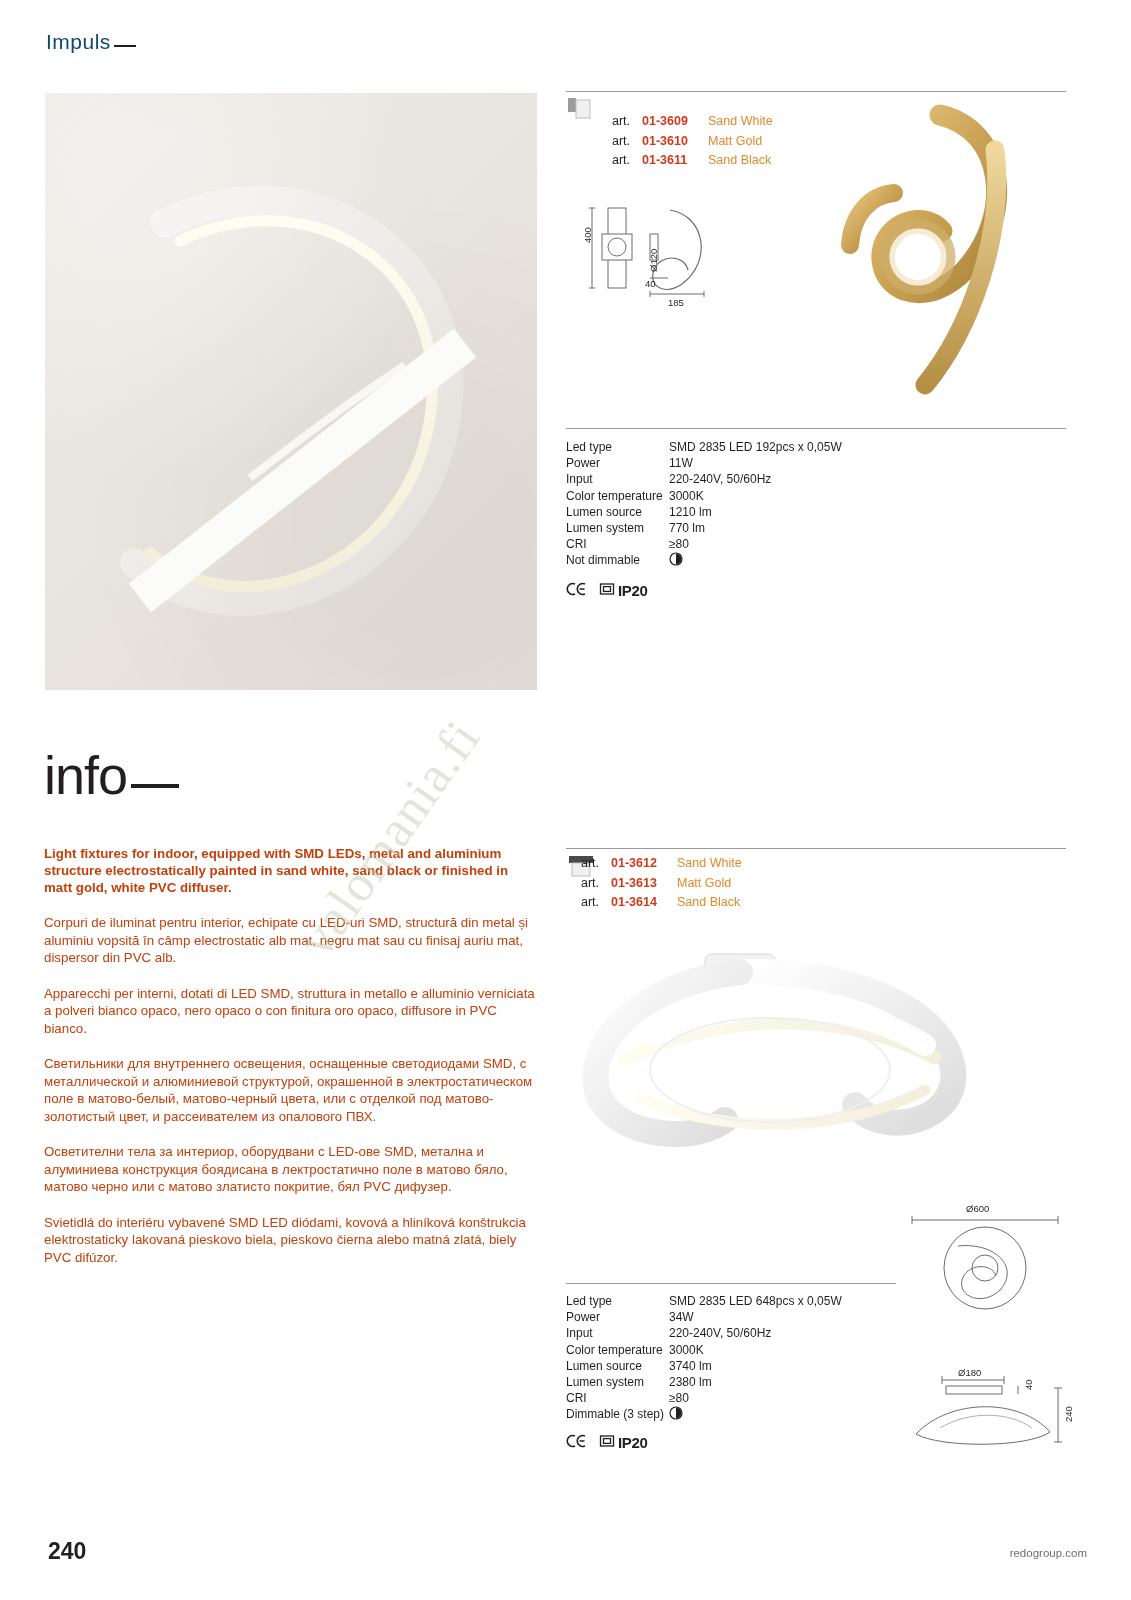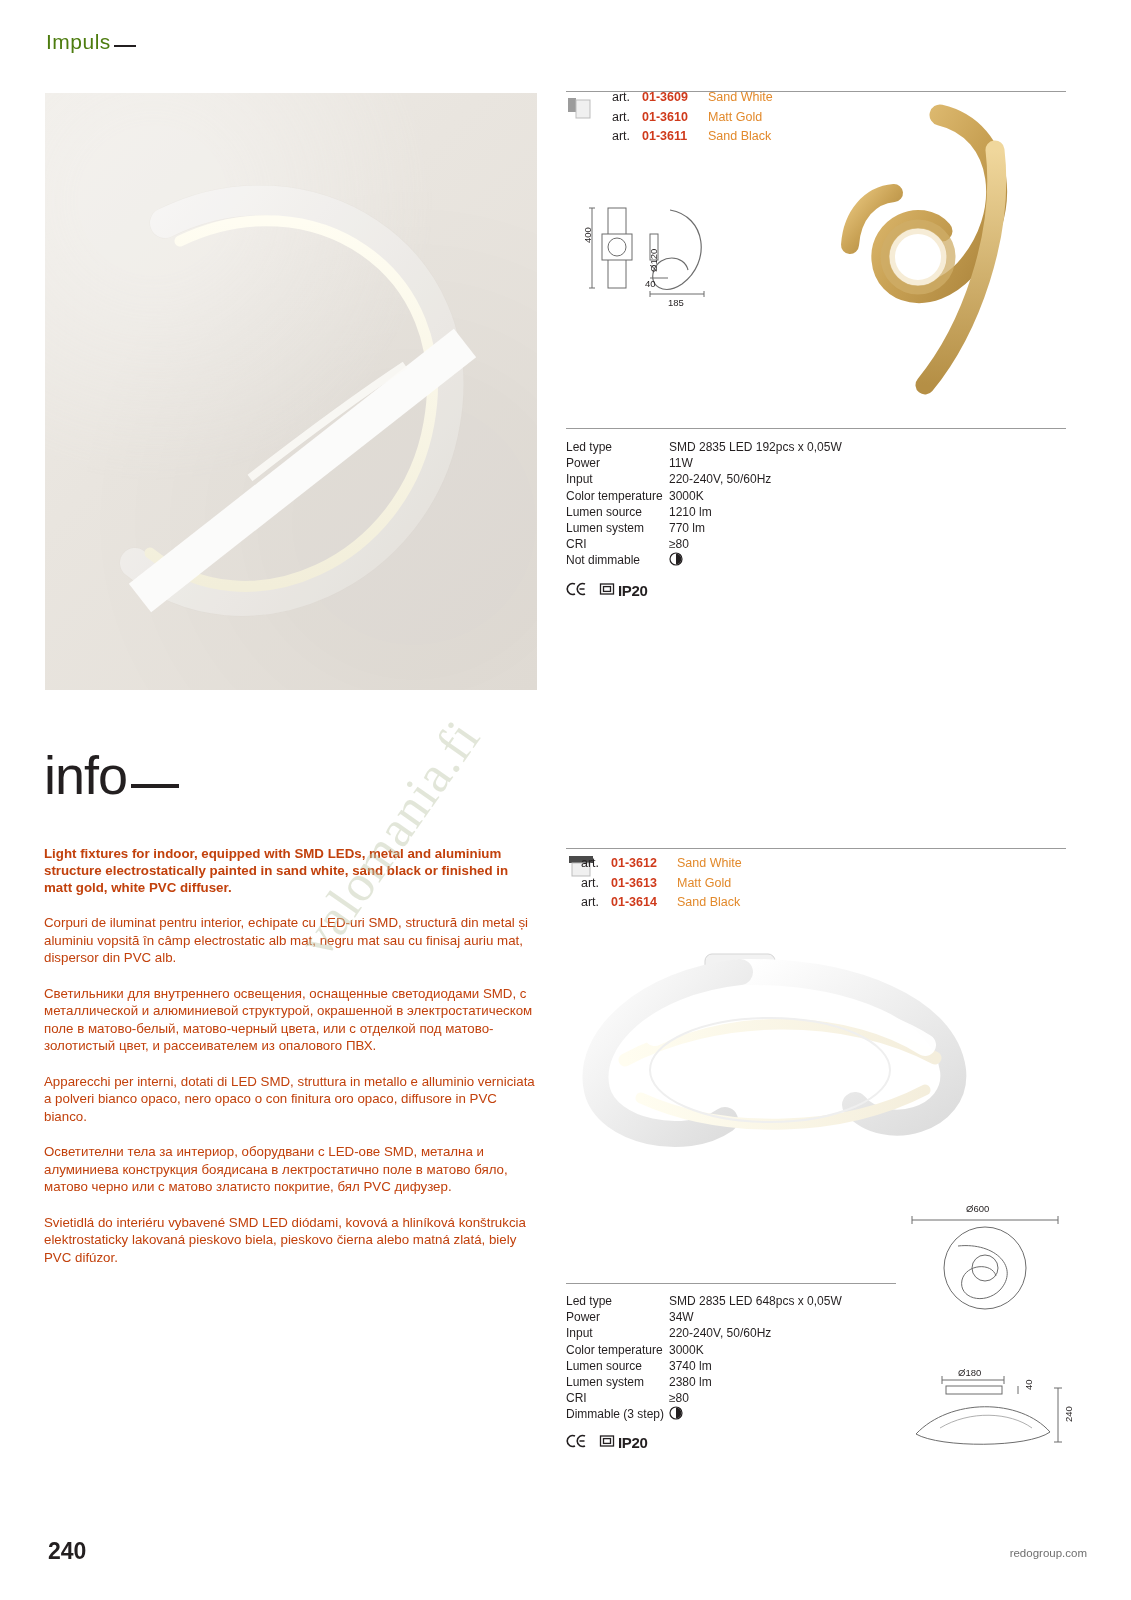--- a/index.html
+++ b/index.html
@@ -8,21 +8,21 @@
     background:#ffffff;
     font-family:"Liberation Sans", sans-serif;
     color:#231f20;
     overflow:hidden;
   }
   .page{position:absolute;inset:0;}
 
   
   .brand{
     position:absolute;left:46px;top:30px;
-    font-size:21px;letter-spacing:.5px;color:#4d7c0f;
+    font-size:21px;letter-spacing:.5px;color:#0c4a6e;
   }
   .brand .u{display:inline-block;width:22px;border-bottom:2px solid #231f20;vertical-align:2px;margin-left:3px;}
 
   
   .photo{
     position:absolute;left:45px;top:93px;width:492px;height:597px;
     background:linear-gradient(135deg,#efece7 0%,#e9e5df 40%,#e3ded7 100%);
     overflow:hidden;
   }
   .photo .grain{position:absolute;inset:0;opacity:.55;
@@ -106,34 +106,34 @@
 
       <path d="M205 385 C 250 350, 310 305, 360 272" stroke="#fbfaf6" stroke-width="8" fill="none" opacity=".9"></path>
     </svg>
   </div>
 
   <div class="info-title"><span>info</span><span class="u"></span></div>
 
   <div class="desc">
     <p class="bold">Light fixtures for indoor, equipped with SMD LEDs, metal and aluminium structure electrostatically painted in sand white, sand black or finished in matt gold, white PVC diffuser.</p>
     <p>Corpuri de iluminat pentru interior, echipate cu LED-uri SMD, structură din metal și aluminiu vopsită în câmp electrostatic alb mat, negru mat sau cu finisaj auriu mat, dispersor din PVC alb.</p>
+    <p>Apparecchi per interni, dotati di LED SMD, struttura in metallo e alluminio verniciata a polveri bianco opaco, nero opaco o con finitura oro opaco, diffusore in PVC bianco.</p>
     <p>Светильники для внутреннего освещения, оснащенные светодиодами SMD, с металлической и алюминиевой структурой, окрашенной в электростатическом поле в матово-белый, матово-черный цвета, или с отделкой под матово-золотистый цвет, и рассеивателем из опалового ПВХ.</p>
-    <p>Apparecchi per interni, dotati di LED SMD, struttura in metallo e alluminio verniciata a polveri bianco opaco, nero opaco o con finitura oro opaco, diffusore in PVC bianco.</p>
     <p>Осветителни тела за интериор, оборудвани с LED-ове SMD, метална и алуминиева конструкция боядисана в лектростатично поле в матово бяло, матово черно или с матово златисто покритие, бял PVC дифузер.</p>
     <p>Svietidlá do interiéru vybavené SMD LED diódami, kovová a hliníková konštrukcia elektrostaticky lakovaná pieskovo biela, pieskovo čierna alebo matná zlatá, biely PVC difúzor.</p>
   </div>
 
   <div class="rule" style="left:566px;top:91px;width:500px;"></div>
 
   <svg class="swatch" style="left:566px;top:96px;" viewBox="0 0 30 28">
     <rect x="2" y="2" width="8" height="14" fill="#9c9c9c"></rect>
     <rect x="10" y="4" width="14" height="18" fill="#f0f0f0" stroke="#bdbdbd" stroke-width="1"></rect>
   </svg>
 
-  <div class="art-table" style="left:612px;top:88px;">
+  <div class="art-table" style="left:612px;top:112px;">
     <div class="row">
       <span class="lbl">art.</span><span class="code">01-3609</span><span class="fin">Sand White</span>
     </div>
     <div class="row">
       <span class="lbl">art.</span><span class="code">01-3610</span><span class="fin">Matt Gold</span>
     </div>
     <div class="row">
       <span class="lbl">art.</span><span class="code">01-3611</span><span class="fin">Sand Black</span>
     </div>
   </div>

